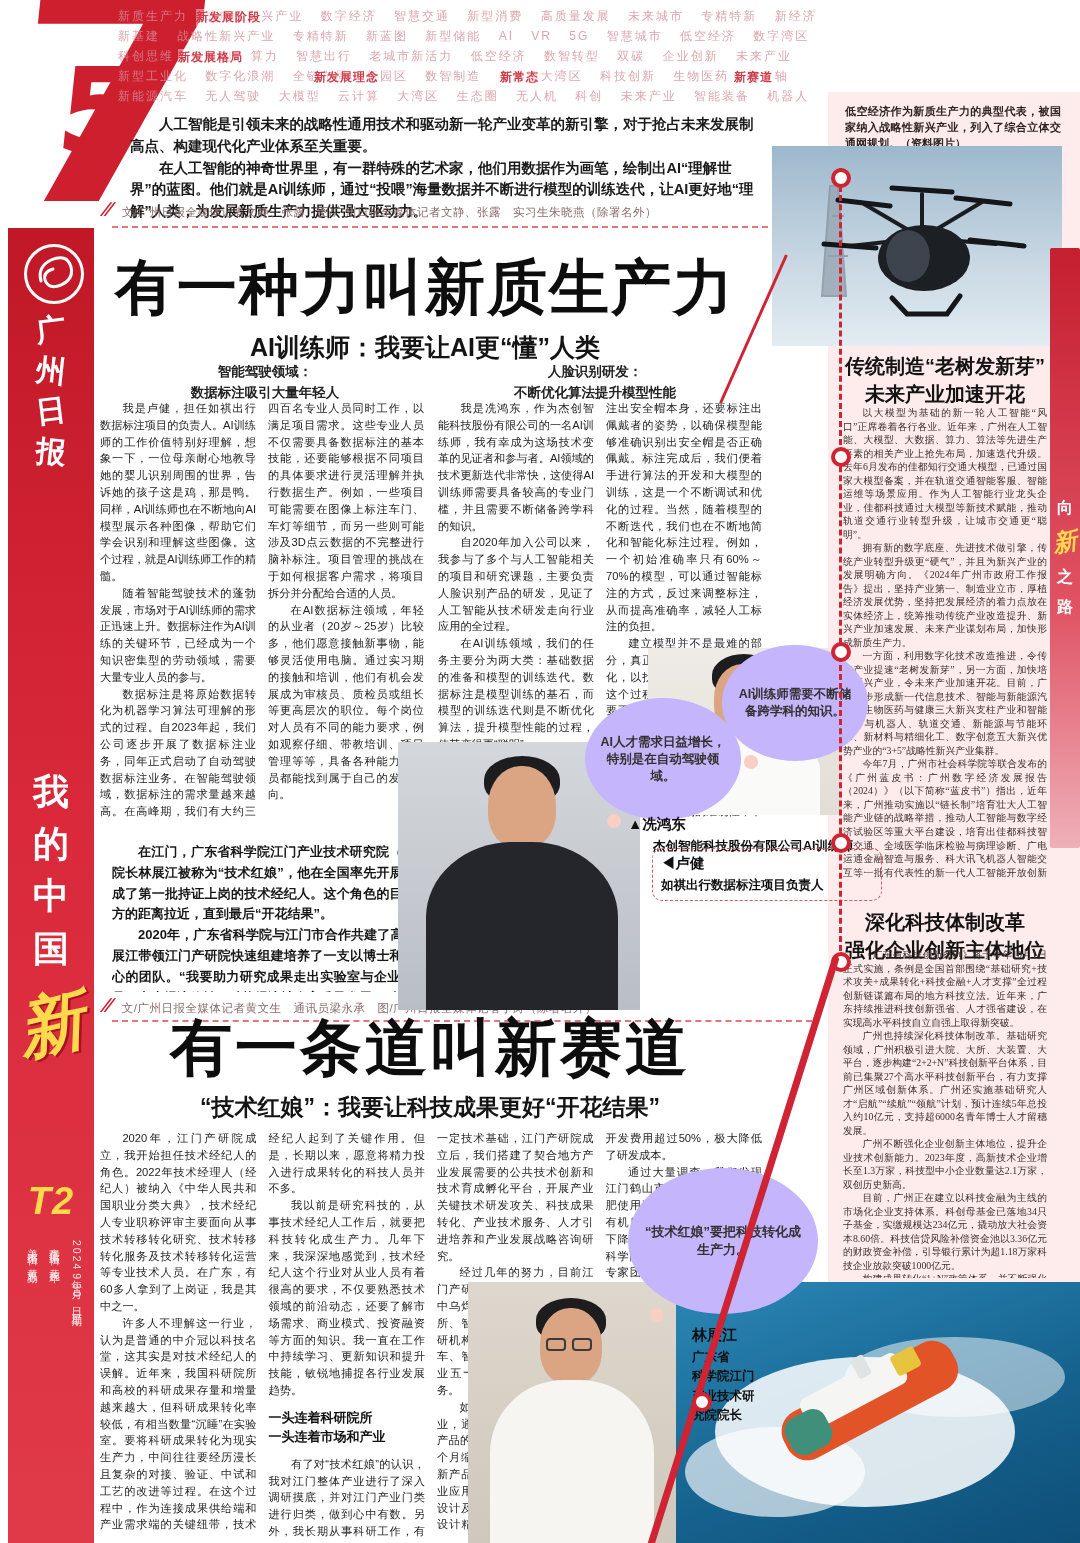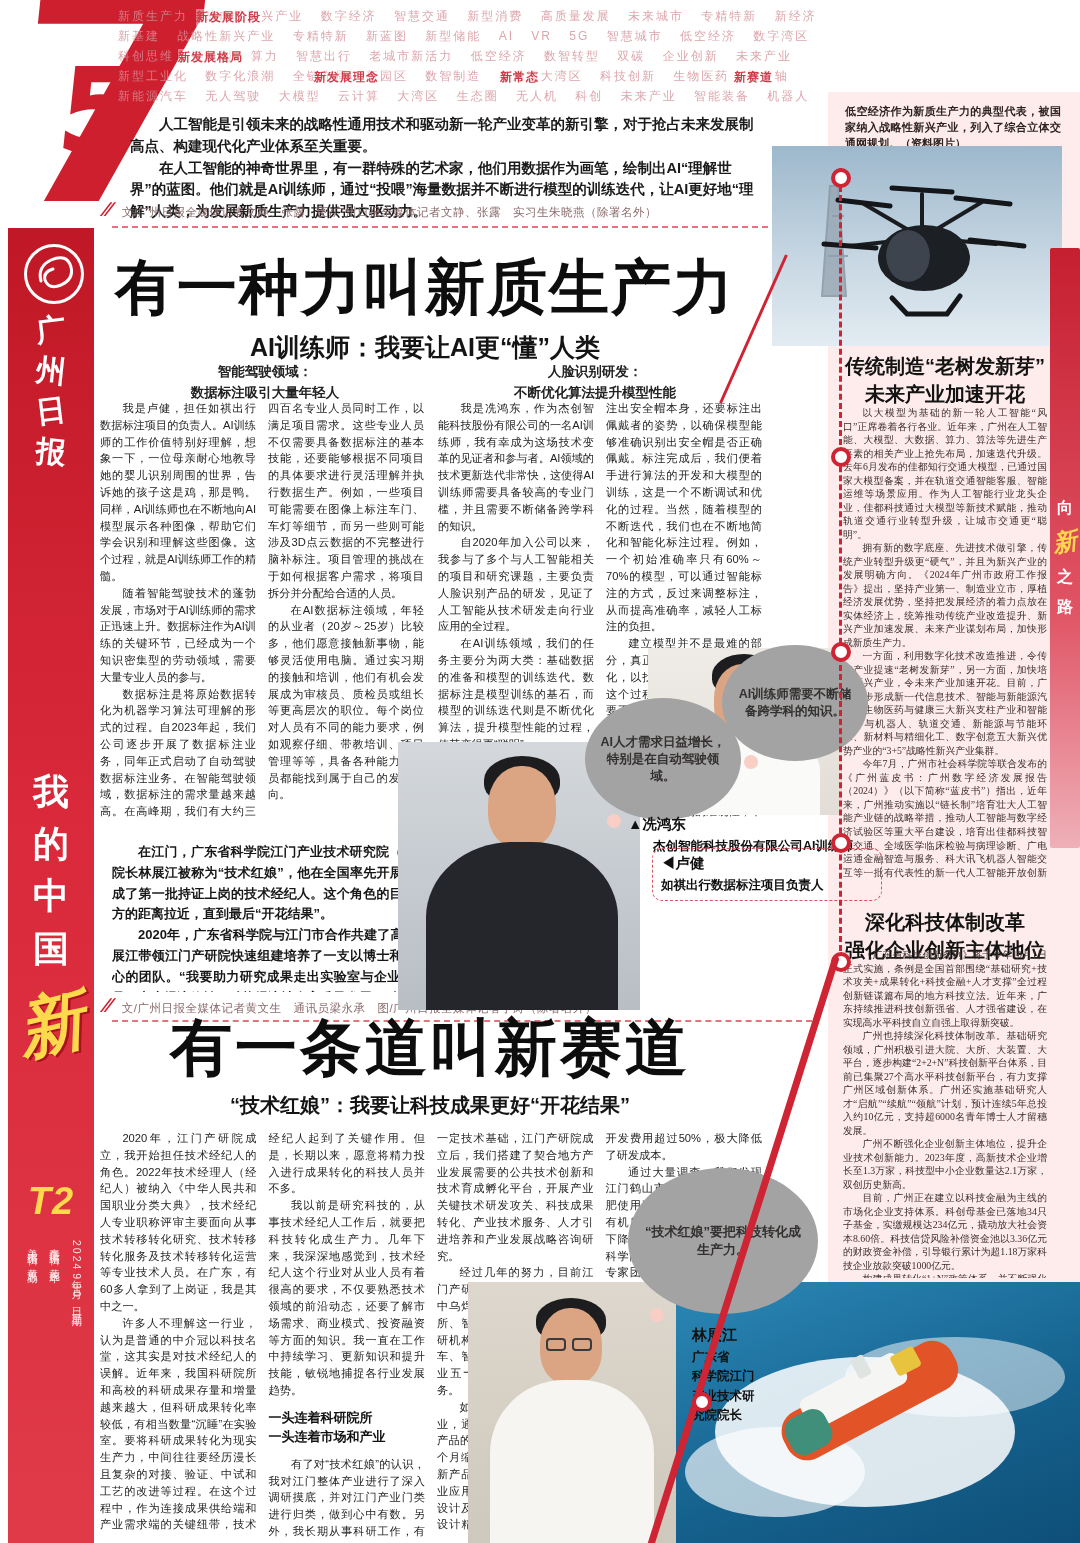--- a/index.html
+++ b/index.html
@@ -73,38 +73,38 @@
 
   .caption{position:absolute;z-index:4;color:#101010;}
   .caption .cap-name{font-size:14.5px;font-weight:900;}
   .caption .cap-title{font-size:12.5px;font-weight:700;margin-top:3px;white-space:pre-line;line-height:1.55;}
   #caption-shen{left:628px;top:815px;width:225px;}
   #caption-shen .cap-title{text-indent:2em;}
   #caption-lu{left:652px;top:848px;width:212px;border:1px dashed #d9545e;border-radius:10px;padding:5px 8px;}
   #caption-lin{left:692px;top:1326px;width:120px;}
   #caption-lin .cap-name{font-size:15px;}
 
-  .bubble{position:absolute;background:#a3a3a3;border-radius:50%;display:flex;align-items:center;
+  .bubble{position:absolute;background:#c4b5fd;border-radius:50%;display:flex;align-items:center;
           justify-content:center;text-align:center;font-weight:700;color:#33302f;padding:12px;z-index:4;}
   .bubble:after{content:"";position:absolute;width:14px;height:14px;background:#f8cec5;border-radius:50%;
           bottom:-8px;left:22px;}
   #bubble-shen{left:722px;top:645px;width:122px;height:92px;font-size:12.5px;}
   #bubble-lu{left:585px;top:698px;width:132px;height:98px;font-size:12.5px;}
   #bubble-lin{left:628px;top:1168px;width:166px;height:122px;font-size:13px;}
 
   
   #bridge{left:112px;top:842px;width:436px;height:150px;overflow:hidden;}
   #bridge p{margin:0;text-indent:2em;font-size:13px;font-weight:700;line-height:1.6;text-align:justify;color:#171717;}
   #byline2{left:104px;top:994px;width:690px;}
   #dash2{left:112px;top:1020px;width:700px;}
 
   
   #a2-headline{left:100px;top:1014px;width:660px;text-align:center;font-size:62px;font-weight:900;
                letter-spacing:3px;color:#0d0d0d;line-height:1.1;font-family:"DejaVu Sans",sans-serif;}
-  #a2-subhead{left:100px;top:1092px;width:660px;text-align:center;font-size:20px;font-weight:700;color:#141414;}
+  #a2-subhead{left:100px;top:1092px;width:660px;text-align:center;font-size:23px;font-weight:700;color:#141414;}
   #a2-cols{left:100px;top:1130px;width:662px;height:413px;column-count:4;}
 
   
   #rr-bg{left:828px;top:92px;width:252px;height:1451px;background:#fdeceb;z-index:0;}
   #rr-note{left:845px;top:98px;width:216px;font-size:11px;font-weight:700;line-height:1.45;color:#2c2320;
            text-align:justify;z-index:1;margin-top:6px;}
   #photo-drone{left:772px;top:146px;width:290px;height:200px;z-index:2;
                background:linear-gradient(180deg,#9db8cc,#c6d6e2 55%,#e3ecf2);}
   #road-banner{left:1050px;top:248px;width:30px;height:600px;z-index:5;border-radius:2px;
                background:linear-gradient(180deg,#c51f30,#e05364 60%,#efb0b8);

